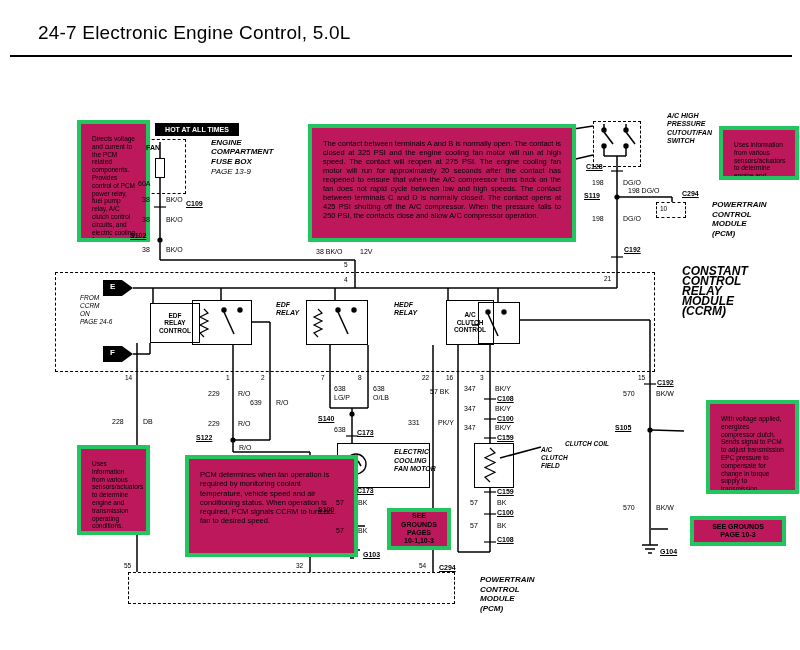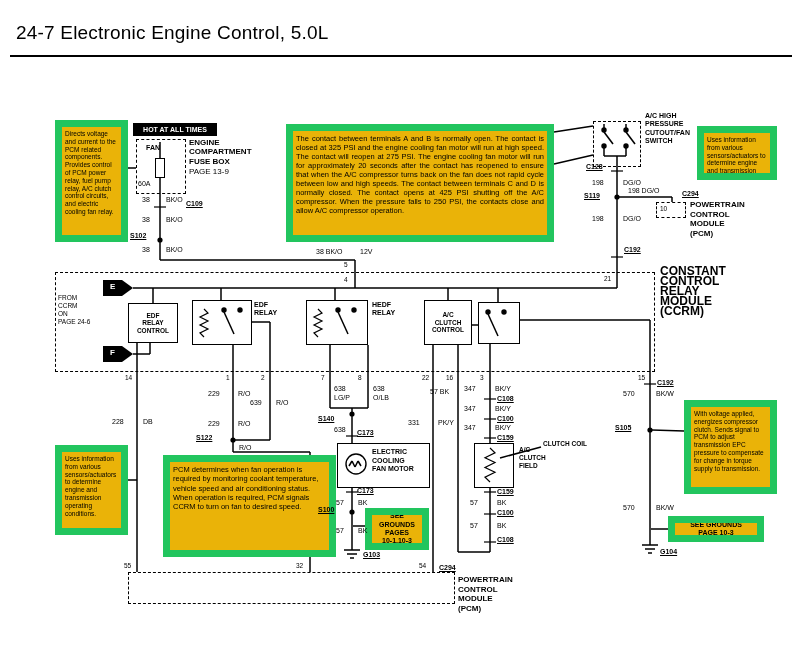--- a/index.html
+++ b/index.html
@@ -1,28 +1,28 @@
 <!DOCTYPE html>
 <html><head>
 <meta charset="utf-8">
 <style>
   html,body{margin:0;padding:0;background:#fff;}
   #page{position:relative;width:800px;height:650px;background:#ffffff;
         font-family:"Liberation Sans",sans-serif;color:#000;overflow:hidden;}
   #boxes{position:absolute;inset:0;z-index:1;}
   #svg{position:absolute;left:0;top:0;z-index:2;pointer-events:none;}
-  #components{position:absolute;inset:0;z-index:3;}
+  #components{position:absolute;inset:0;z-index:3;margin-left:22px;}
   #labels{position:absolute;inset:0;z-index:4;}
   .abs{position:absolute;}
   #title{font-size:19px;letter-spacing:.2px;}
   .bx{position:absolute;border:1.3px solid #000;box-sizing:border-box;background:transparent;}
   .bxd{position:absolute;border:1.3px dashed #000;box-sizing:border-box;background:transparent;}
-  .note{position:absolute;border:7px solid #22c55e;box-sizing:border-box;background:#eab308;
-        padding:3px;font-size:6.5px;line-height:7.8px;overflow:hidden;}
-  .lbl{position:absolute;white-space:pre-line;}
+  .note{position:absolute;border:4px solid #22c55e;box-sizing:border-box;background:#be185d;
+        padding:11px;font-size:6.5px;line-height:7.8px;overflow:hidden;}
+  .lbl{position:absolute;white-space:pre-line;font-style:italic;}
   .cbox{display:flex;align-items:center;justify-content:center;text-align:center;
         white-space:pre-line;font-weight:bold;}
   #hot{background:#000;color:#fff;font-size:7px;font-weight:bold;display:flex;
        align-items:center;justify-content:center;white-space:nowrap;}
   .wl{position:absolute;font-size:7px;line-height:7.5px;white-space:nowrap;}
   .wl.b{font-weight:bold;}
   .wl.u{font-weight:bold;text-decoration:underline;}
   .wl.p{font-size:6.5px;}
   .wl.w{color:#fff;font-weight:bold;font-size:8px;line-height:8px;}
 </style>

